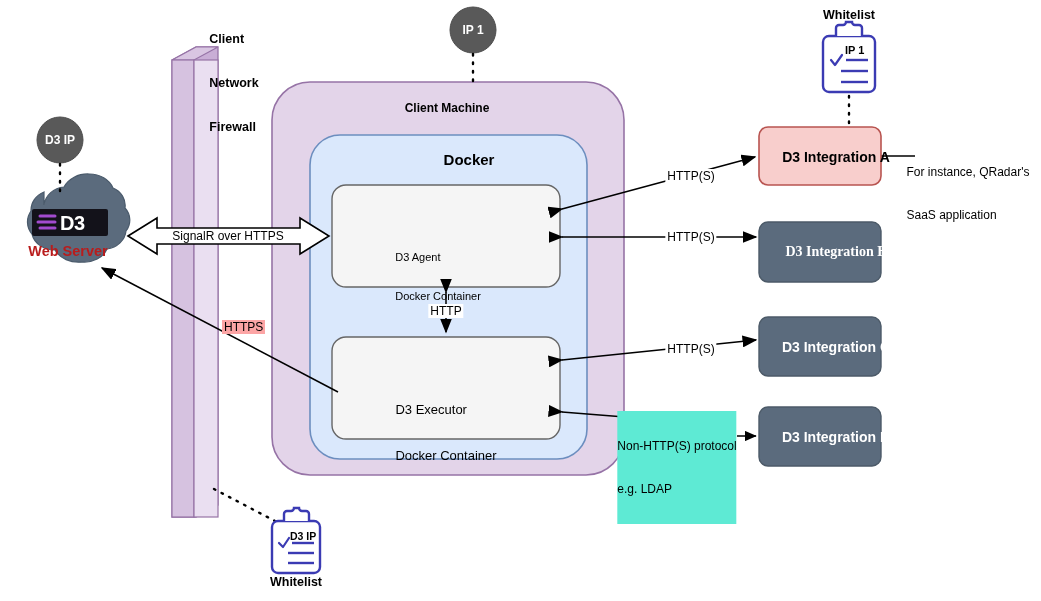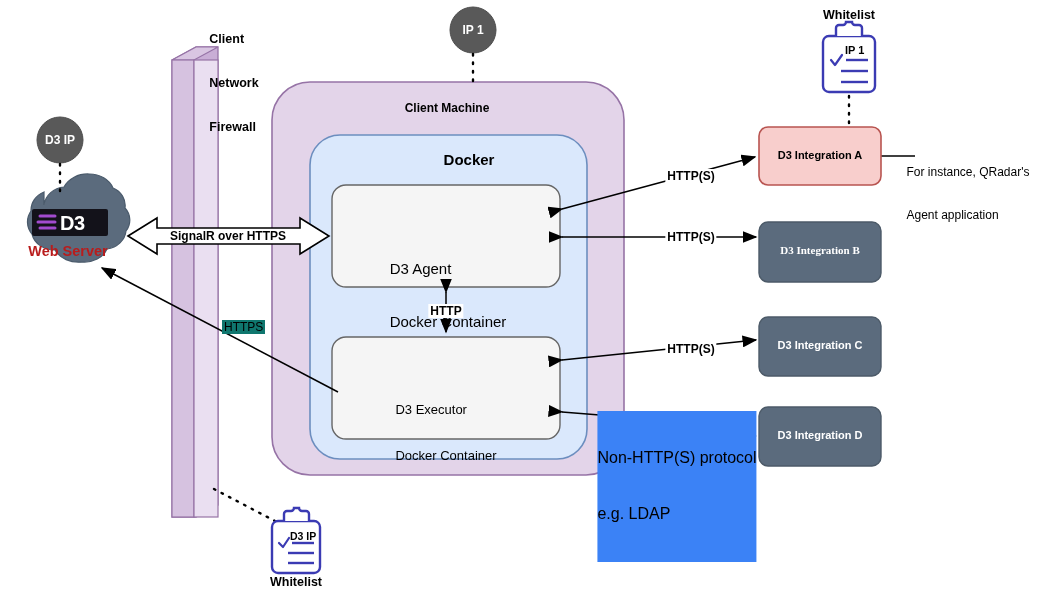--- a/index.html
+++ b/index.html
@@ -4,22 +4,22 @@
 <style>
   html,body{margin:0;padding:0;background:#ffffff;}
   body{width:1041px;height:601px;position:relative;overflow:hidden;
        font-family:"Liberation Sans","DejaVu Sans",sans-serif;color:#000;}
   #canvas{position:absolute;left:0;top:0;width:1041px;height:601px;}
   .lay{position:absolute;left:0;top:0;width:1041px;height:601px;}
   .txt{position:absolute;white-space:pre;line-height:1.18;}
   .c{transform:translateX(-50%);text-align:left;}
   .b{font-weight:bold;}
   .lbl-chip{position:absolute;transform:translate(-50%,-50%);background:#fff;
-            padding:0 2px;font-size:12px;white-space:nowrap;text-align:left;font-weight:bold;}
-  .integ{font-size:11px;font-weight:bold;}
+            padding:0 2px;font-size:12px;white-space:nowrap;text-align:left;}
+  .integ{font-size:14px;font-weight:bold;margin-left:16px;}
 </style>
 </head>
 <body>
 
 <div id="canvas">
 
   <svg class="lay" viewBox="0 0 1041 601">
     <defs>
       <marker id="ah" markerWidth="10" markerHeight="8" refX="9" refY="4" orient="auto">
         <path d="M0,0 L10,4 L0,8 z" fill="#000"></path>
@@ -131,55 +131,55 @@
   <div class="txt c b" style="left:60px;top:133px;font-size:12px;color:#ffffff;">D3 IP</div>
 
   <div class="txt b" style="left:60px;top:212px;font-size:20px;color:#ffffff;letter-spacing:-0.5px;">D3</div>
 
   <div class="txt c b" style="left:68px;top:243px;font-size:14.5px;color:#b91c1c;">Web Server</div>
 
   <div class="txt c b" style="left:447px;top:101px;font-size:12px;">Client Machine</div>
 
   <div class="txt c b" style="left:447px;top:151px;font-size:15px;padding-left:44px;">Docker</div>
 
-  <div class="txt c" style="left:448px;top:225px;font-size:15px;">
+  <div class="txt c" style="left:438px;top:225px;font-size:11px;">
     <div>D3 Agent</div>
     <div>Docker Container</div>
   </div>
 
   <div class="txt c" style="left:446px;top:371px;font-size:13px;">
     <div>D3 Executor</div>
     <div>Docker Container</div>
   </div>
 
   <div class="lbl-chip" style="left:228px;top:236px;">SignalR over HTTPS</div>
 
-  <div class="txt" style="left:222px;top:320px;font-size:12px;background:#0f766e;padding:0 2px;">HTTPS</div>
+  <div class="txt" style="left:222px;top:320px;font-size:12px;background:#fca5a5;padding:0 2px;">HTTPS</div>
 
   <div class="lbl-chip" style="left:446px;top:311px;">HTTP</div>
 
   <div class="lbl-chip" style="left:691px;top:176px;">HTTP(S)</div>
 
   <div class="lbl-chip" style="left:691px;top:237px;">HTTP(S)</div>
 
   <div class="lbl-chip" style="left:691px;top:349px;">HTTP(S)</div>
 
-  <div class="txt c" style="left:677px;top:411px;font-size:16px;background:#3b82f6;">
+  <div class="txt c" style="left:677px;top:411px;font-size:12px;background:#5eead4;">
     <div>Non-HTTP(S) protocol</div>
     <div>e.g. LDAP</div>
   </div>
 
   <div class="txt c integ" style="left:820px;top:149px;color:#000000;">D3 Integration A</div>
   <div class="txt c integ" style="left:820px;top:244px;color:#ffffff;font-family:Liberation Serif, serif;">D3 Integration B</div>
   <div class="txt c integ" style="left:820px;top:339px;color:#ffffff;">D3 Integration C</div>
   <div class="txt c integ" style="left:820px;top:429px;color:#ffffff;">D3 Integration D</div>
 
   <div class="txt c" style="left:968px;top:137px;font-size:12px;">
     <div>For instance, QRadar's</div>
-    <div>Agent application</div>
+    <div>SaaS application</div>
   </div>
 
   <div class="txt c b" style="left:849px;top:8px;font-size:12.5px;">Whitelist</div>
   <div class="txt b" style="left:845px;top:44px;font-size:11px;">IP 1</div>
 
   <div class="txt c b" style="left:296px;top:575px;font-size:12.5px;">Whitelist</div>
   <div class="txt b" style="left:290px;top:530px;font-size:10.5px;">D3 IP</div>
 
 </div>
 

